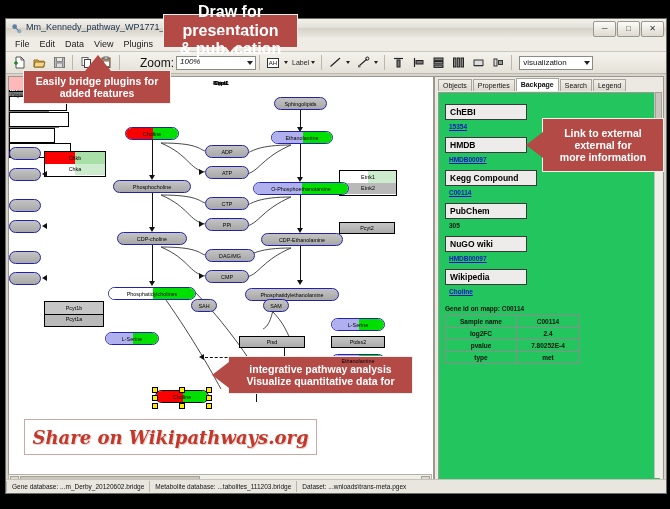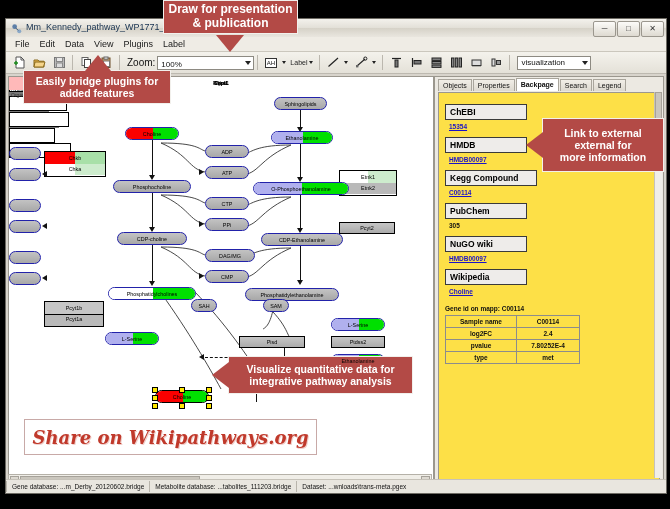--- a/index.html
+++ b/index.html
@@ -23,23 +23,23 @@
   .menubar{position:absolute;left:0;top:18px;width:100%;height:15px;background:#efece5;
            border-bottom:1px solid #cbc7bd;display:flex;align-items:center;padding-left:4px;box-sizing:border-box;}
   .menu-item{font-size:9px;color:#1a1a1a;padding:0 5px;line-height:13px;}
 
   
   .toolbar{position:absolute;left:0;top:33px;width:100%;height:22px;
      background:linear-gradient(180deg,#f4f2ec,#e4e1d8);
      border-bottom:1px solid #bdb9b0;display:flex;align-items:center;padding-left:3px;box-sizing:border-box;}
   .tb-btn{width:16px;height:16px;margin:0 2px;display:flex;align-items:center;justify-content:center;}
   .tb-sep{width:1px;height:15px;background:#bbb7ae;margin:0 3px;}
-  .zoom-lbl{font-size:10px;color:#111;margin:0 2px 0 4px;}
-  .zoom-combo{width:97px;height:14px;border:1px solid #8d8a82;background:#fff;
-      font-size:8px;color:#111;display:flex;align-items:flex-end;padding-left:3px;box-sizing:border-box;position:relative;}
+  .zoom-lbl{font-size:12px;color:#111;margin:0 2px 0 17px;}
+  .zoom-combo{width:80px;height:14px;border:1px solid #8d8a82;background:#fff;
+      font-size:8px;color:#111;display:flex;align-items:flex-start;padding-left:3px;box-sizing:border-box;position:relative;font-style:italic;}
   .combo-arrow{position:absolute;right:2px;top:4px;width:0;height:0;
       border-left:3px solid transparent;border-right:3px solid transparent;border-top:4px solid #222;}
   .tb-txtbtn{font-size:7px;color:#222;margin:0 1px;}
   .mini-arrow{width:0;height:0;border-left:2.5px solid transparent;border-right:2.5px solid transparent;
       border-top:3.5px solid #222;margin:0 3px 0 1px;}
   .vis-combo{width:74px;height:14px;border:1px solid #8d8a82;background:#fff;font-size:8px;
       color:#111;display:flex;align-items:center;padding-left:3px;box-sizing:border-box;position:relative;
       margin-left:4px;}
 
   
@@ -69,21 +69,21 @@
   .handle{position:absolute;width:4px;height:4px;background:#ffe900;border:1px solid #000;}
 
   
   .sidepanel{position:absolute;left:428px;top:57px;width:230px;height:415px;background:#ece9e2;
      border:1px solid #9b978e;box-sizing:border-box;}
   .tabstrip{position:absolute;left:0;top:0;width:100%;height:14px;display:flex;align-items:flex-end;
      padding-left:3px;box-sizing:border-box;}
   .tab{font-size:7px;color:#111;padding:1px 4px 1px;border:1px solid #a9a59c;border-bottom:none;
      background:linear-gradient(180deg,#f1eee7,#ddd9d0);margin-right:1px;line-height:9px;}
   .tab.active{background:#fff;font-weight:bold;padding-bottom:2px;}
-  .bp{position:absolute;left:3px;top:15px;right:3px;bottom:3px;background:#fde047;
+  .bp{position:absolute;left:3px;top:15px;right:3px;bottom:3px;background:#22c55e;
      border:1px solid #9b978e;overflow:hidden;box-sizing:border-box;}
   .bp-inner{position:absolute;left:6px;top:4px;right:9px;bottom:0;}
   .bp-head{display:inline-block;min-width:82px;border:1px solid #3a3a3a;background:#eeecea;
      font-size:8.5px;font-weight:bold;color:#000;padding:2px 4px;margin-top:7px;box-sizing:border-box;}
   .bp-link{display:block;font-size:6.5px;color:#1a12c8;text-decoration:underline;font-weight:bold;margin:3px 0 0 4px;}
   .bp-plain{display:block;font-size:6.5px;color:#111;font-weight:bold;margin:3px 0 0 4px;}
   .bp-sec{font-size:9px;font-weight:bold;color:#000;margin-top:10px;}
   .bp-note{font-size:6.5px;font-weight:bold;color:#111;margin-top:10px;}
   .bp-table{margin-top:3px;border-collapse:collapse;}
   .bp-table td{border:1px solid #8c8c8c;font-size:6.5px;font-weight:bold;color:#111;
@@ -561,42 +561,42 @@
       <div class="hsq" style="right:1px;">▸</div>
     </div>
 
     <div class="statusbar">
       <div class="status-cell">Gene database: ...m_Derby_20120602.bridge</div>
       <div class="status-cell">Metabolite database: ...tabolites_111203.bridge</div>
       <div class="status-cell">Dataset: ...wnloads\trans-meta.pgex</div>
     </div>
   </div>
 
-  <div class="callout" style="left:163px;top:0;width:135px;height:34px;font-size:12px;">
+  <div class="callout" style="left:163px;top:14px;width:135px;height:34px;font-size:16px;">
     <span>Draw for presentation</span>
     <span>&amp; publication</span>
   </div>
   <div class="co-arrow-down" style="left:216px;top:35px;"></div>
 
   <div class="callout" style="left:23px;top:70px;width:148px;height:34px;font-size:10.5px;">
     <span>Easily bridge plugins for</span>
     <span>added features</span>
   </div>
   <div class="co-arrow-up" style="left:85px;top:55px;"></div>
 
   <div class="callout" style="left:542px;top:118px;width:122px;height:54px;font-size:10.5px;">
     <span>Link  to external</span>
     <span>external  for</span>
     <span>more information</span>
   </div>
   <div class="co-arrow-left" style="left:526px;top:132px;"></div>
 
   <div class="callout" style="left:228px;top:356px;width:185px;height:38px;font-size:10.5px;">
+    <span>integrative pathway analysis</span>
     <span>Visualize quantitative data  for</span>
-    <span>integrative pathway analysis</span>
   </div>
   <div class="co-arrow-left" style="left:212px;top:362px;"></div>
 
   <div class="share-box" style="left:24px;top:419px;width:291px;height:34px;">
     <span class="share-txt">Share on Wikipathways.org</span>
   </div>
 
 </div>
 
 </body></html>

